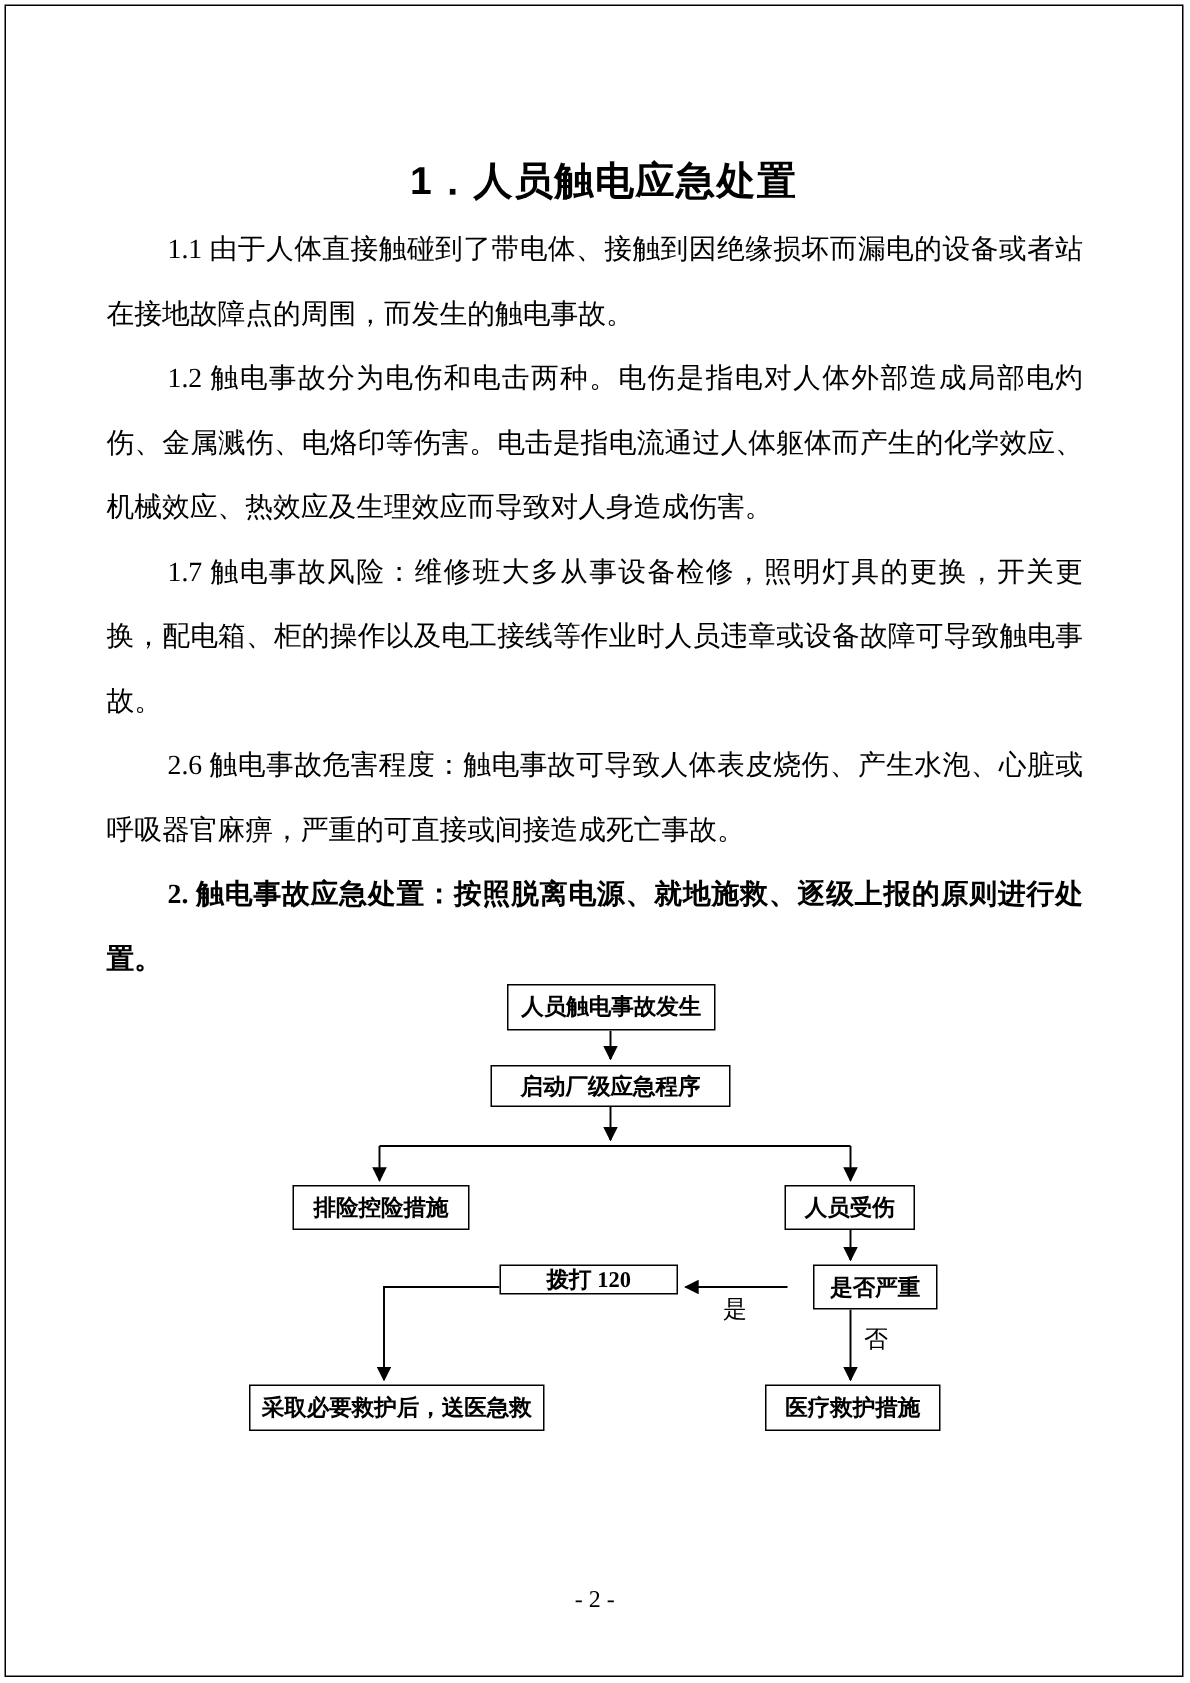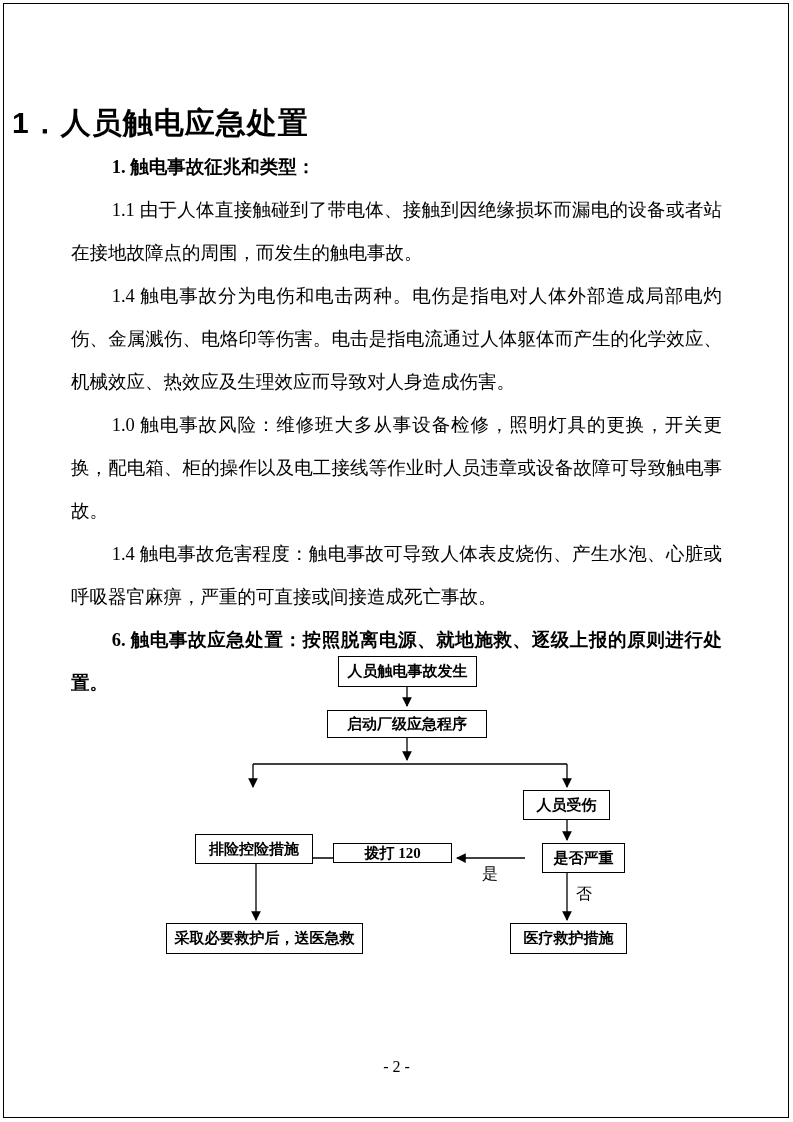--- a/index.html
+++ b/index.html
@@ -15,24 +15,24 @@
   }
   .page-frame {
     position: absolute;
     left: 3px; top: 3px; right: 4px; bottom: 4px;
     border: 1.5px solid #000000;
     pointer-events: none;
   }
   .doc-title {
     position: absolute;
     top: 103px; left: 12px; right: 0;
-    text-align: left;
+    text-align: center;
     font-family: "Liberation Sans", "DejaVu Sans", sans-serif;
     font-weight: bold;
-    font-size: 30px;
+    font-size: 26px;
     letter-spacing: 1px;
   }
   .doc-body {
     position: absolute;
     top: 146px; left: 71px; right: 71px;
     font-size: 18.5px;
     line-height: 43px;
     text-align: justify;
   }
   .doc-body p { text-indent: 2.2em; }
@@ -53,21 +53,21 @@
     background: #ffffff;
     display: flex;
     align-items: center;
     justify-content: center;
     font-size: 15px;
     font-weight: bold;
     white-space: nowrap;
   }
   .fc-box-start   { left: 338px; top: 6px;   width: 139px; height: 31px; }
   .fc-box-plant   { left: 327px; top: 60px;  width: 160px; height: 28px; }
-  .fc-box-control { left: 195px; top: 140px; width: 118px; height: 30px; margin-top: 44px; }
+  .fc-box-control { left: 195px; top: 140px; width: 118px; height: 30px; }
   .fc-box-injured { left: 523px; top: 140px; width: 87px;  height: 30px; text-align: right; }
   .fc-box-call120 { left: 333px; top: 193px; width: 119px; height: 20px; }
   .fc-box-severe  { left: 542px; top: 193px; width: 83px;  height: 30px; }
   .fc-box-rescue  { left: 166px; top: 273px; width: 197px; height: 31px; }
   .fc-box-medical { left: 510px; top: 273px; width: 117px; height: 31px; }
   .fc-edge-label {
     position: absolute;
     font-size: 16px;
     line-height: 1.3;
   }
@@ -82,26 +82,25 @@
 </style>
 </head>
 <body>
 
 <div class="page">
   <div class="page-frame"></div>
 
   <h1 class="doc-title">1．人员触电应急处置</h1>
 
   <div class="doc-body">
-    <p class="bold">1. 触电事故征兆和类型：</p>
     <p>1.1 由于人体直接触碰到了带电体、接触到因绝缘损坏而漏电的设备或者站在接地故障点的周围，而发生的触电事故。</p>
-    <p>1.4 触电事故分为电伤和电击两种。电伤是指电对人体外部造成局部电灼伤、金属溅伤、电烙印等伤害。电击是指电流通过人体躯体而产生的化学效应、机械效应、热效应及生理效应而导致对人身造成伤害。</p>
-    <p>1.0 触电事故风险：维修班大多从事设备检修，照明灯具的更换，开关更换，配电箱、柜的操作以及电工接线等作业时人员违章或设备故障可导致触电事故。</p>
-    <p>1.4 触电事故危害程度：触电事故可导致人体表皮烧伤、产生水泡、心脏或呼吸器官麻痹，严重的可直接或间接造成死亡事故。</p>
-    <p class="bold">6. 触电事故应急处置：按照脱离电源、就地施救、逐级上报的原则进行处置。</p>
+    <p>1.2 触电事故分为电伤和电击两种。电伤是指电对人体外部造成局部电灼伤、金属溅伤、电烙印等伤害。电击是指电流通过人体躯体而产生的化学效应、机械效应、热效应及生理效应而导致对人身造成伤害。</p>
+    <p>1.7 触电事故风险：维修班大多从事设备检修，照明灯具的更换，开关更换，配电箱、柜的操作以及电工接线等作业时人员违章或设备故障可导致触电事故。</p>
+    <p>2.6 触电事故危害程度：触电事故可导致人体表皮烧伤、产生水泡、心脏或呼吸器官麻痹，严重的可直接或间接造成死亡事故。</p>
+    <p class="bold">2. 触电事故应急处置：按照脱离电源、就地施救、逐级上报的原则进行处置。</p>
   </div>
 
   <div class="flowchart">
     <svg class="connectors" viewBox="0 0 793 320" xmlns="http://www.w3.org/2000/svg">
       <defs>
         <marker id="arrow" viewBox="0 0 10 10" refX="9" refY="5" markerWidth="7.5" markerHeight="7.5" orient="auto-start-reverse">
           <path d="M0,0 L10,5 L0,10 z" fill="#000000"></path>
         </marker>
       </defs>
       <g stroke="#000000" stroke-width="1.3" fill="none">

